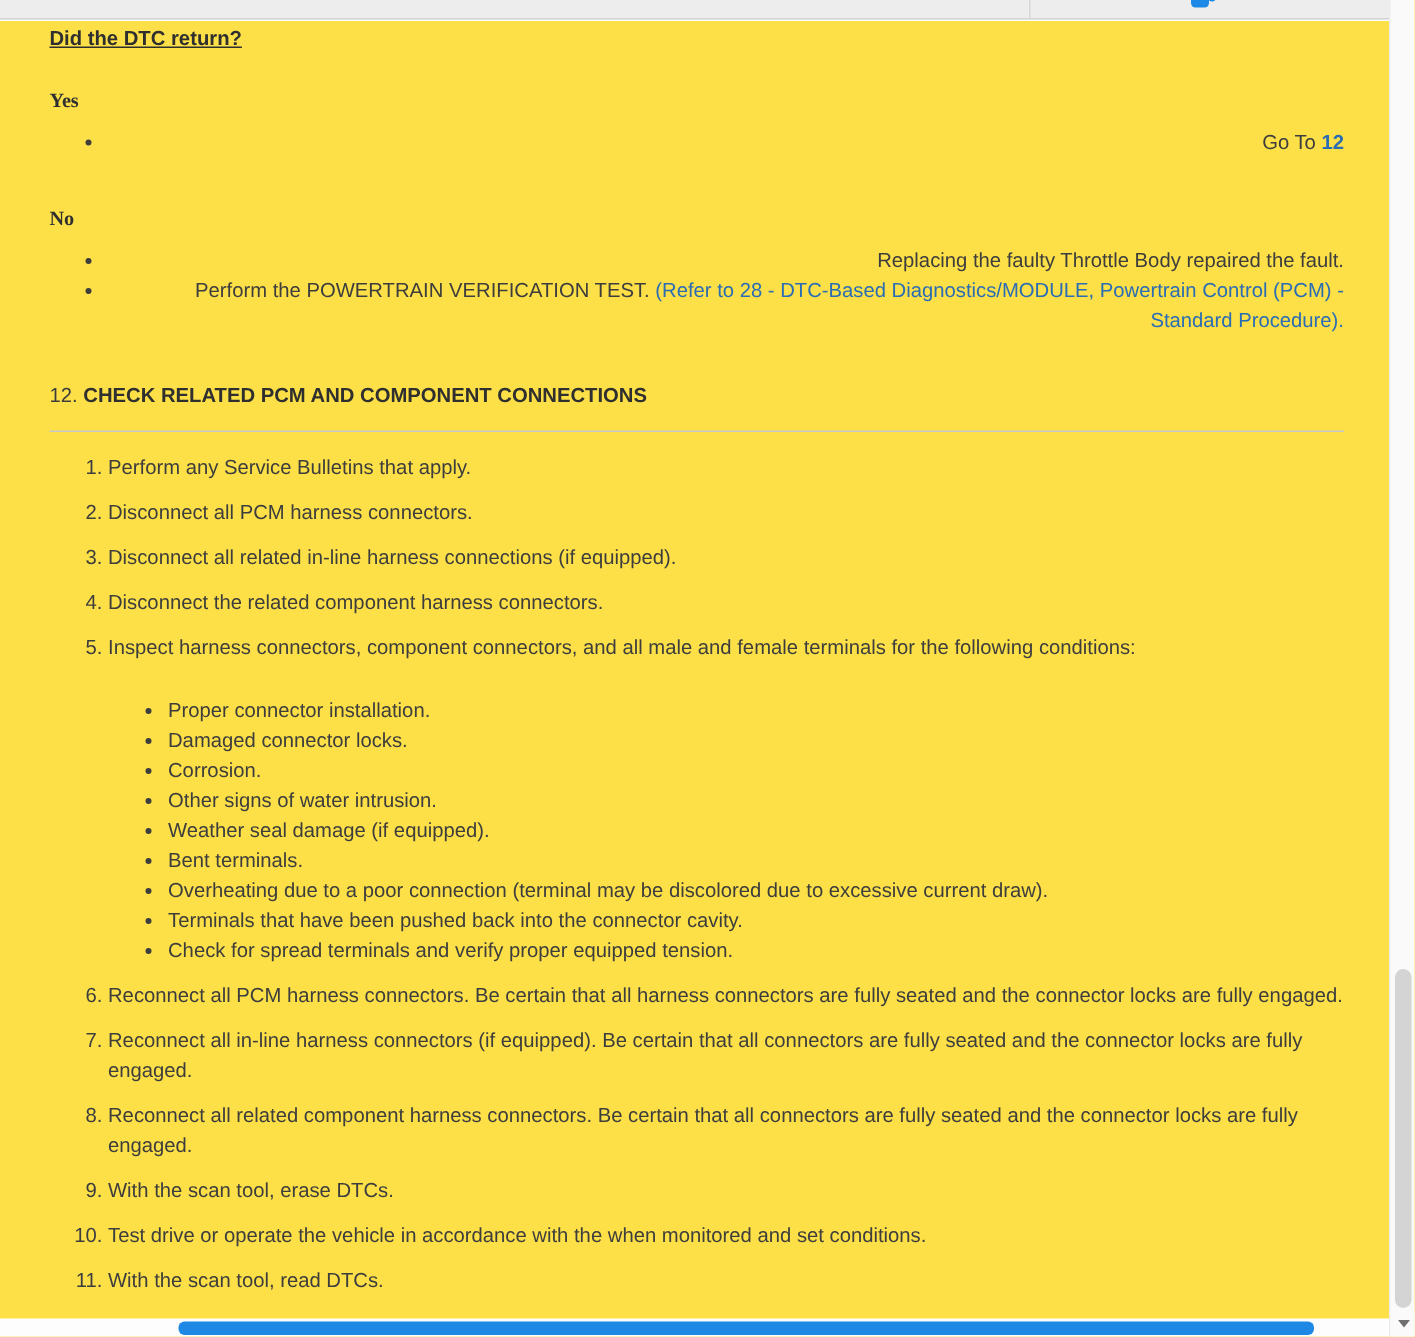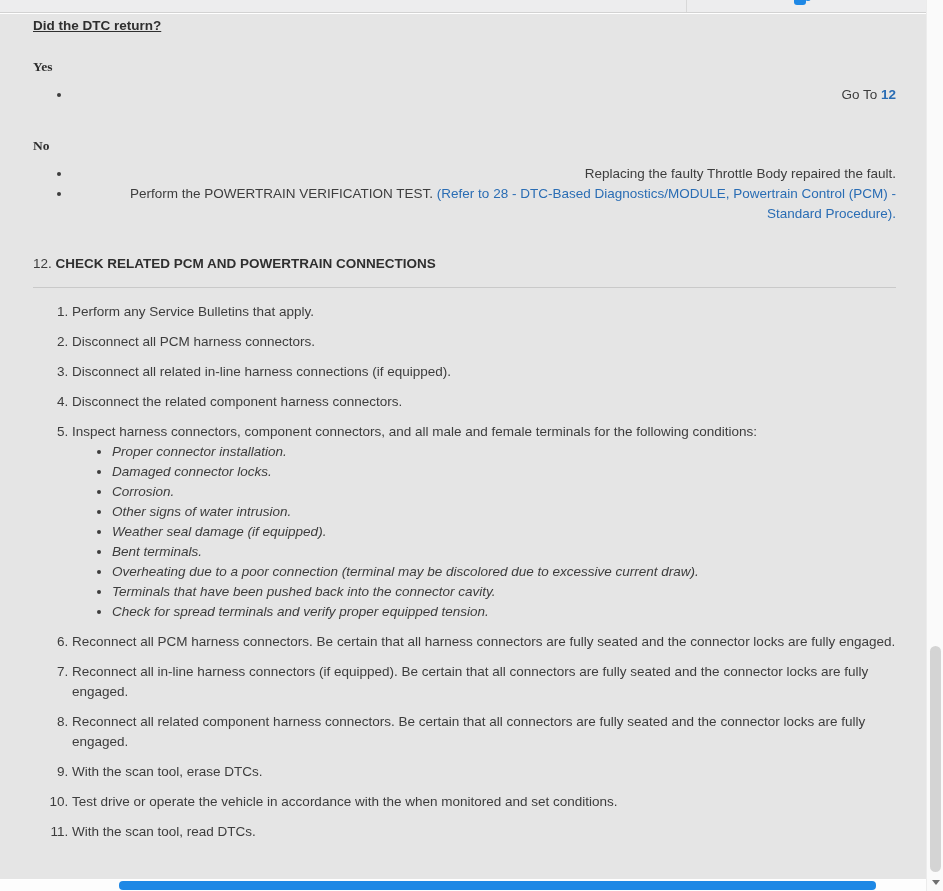--- a/index.html
+++ b/index.html
@@ -25,39 +25,39 @@
     position:absolute;left:0;top:0;width:12px;height:12px;background:var(--accent);
     border-radius:2px 2px 3px 3px;
   }
   .toolbar-icon .ring{
     position:absolute;left:11px;top:2px;width:6px;height:6px;background:#fff;
     border:2px solid var(--accent);border-radius:50%;
   }
   
   .content{
     position:absolute;top:14px;left:0;right:17px;bottom:12px;
-    padding:0 30px 0 33px;overflow:hidden;background:#e5e5e5;
+    padding:0 30px 0 33px;overflow:hidden;background:#fde047;
   }
   .question{
     margin:2px 0 0;font-size:13.5px;font-weight:700;text-decoration:underline;color:#2f2f2f;
   }
   .yn-label{font-weight:700;color:#2f2f2f;font-family:Liberation Serif, serif;}
   .yes-label{margin-top:21px;}
   .no-label{margin-top:31px;}
   ul.yn{margin:8px 0 0;padding-left:39px;list-style:disc;text-align:right;}
   ul.yn li{margin:0 0 0;}
   a.link{color:var(--link);text-decoration:none;cursor:pointer;}
   a.link.bold{font-weight:700;}
   .step-head{margin-top:30px;color:#2f2f2f;}
   .step-num{font-weight:400;color:var(--text);}
   .step-title{font-weight:700;}
   hr.rule{border:none;border-top:1px solid #c9c9c9;margin:13px 0 0;}
   ol.steps{margin:14px 0 0;padding-left:39px;}
   ol.steps>li{margin:0 0 10px;}
-  ul.conditions{margin:0 0 0;padding-left:40px;list-style:disc;font-style:italic;}
+  ul.conditions{margin:22px 0 0;padding-left:40px;list-style:disc;}
   ul.conditions>li{margin:0;}
   .repair-note{margin:0;}
   
   .vscroll{
     position:absolute;top:0;right:0;width:17px;height:891px;
     background:#fafafa;border-left:1px solid #ececec;
   }
   .vthumb{
     position:absolute;left:3px;width:11px;top:646px;height:226px;
     background:#d4d4d4;border-radius:6px;
@@ -106,21 +106,21 @@
     <li>
       <span>Replacing the faulty Throttle Body repaired the fault.</span>
     </li>
     <li>
       <span>Perform the POWERTRAIN VERIFICATION TEST. </span><a class="link">(Refer to 28 - DTC-Based Diagnostics/MODULE, Powertrain Control (PCM) - Standard Procedure).</a>
     </li>
   </ul>
 
   <div class="step-head">
     <span class="step-num">12.</span>
-    <span class="step-title">CHECK RELATED PCM AND POWERTRAIN CONNECTIONS</span>
+    <span class="step-title">CHECK RELATED PCM AND COMPONENT CONNECTIONS</span>
   </div>
   <hr class="rule">
 
   <ol class="steps">
     <li><span>Perform any Service Bulletins that apply.</span></li>
     <li><span>Disconnect all PCM harness connectors.</span></li>
     <li><span>Disconnect all related in-line harness connections (if equipped).</span></li>
     <li><span>Disconnect the related component harness connectors.</span></li>
     <li>
       <span>Inspect harness connectors, component connectors, and all male and female terminals for the following conditions:</span>

